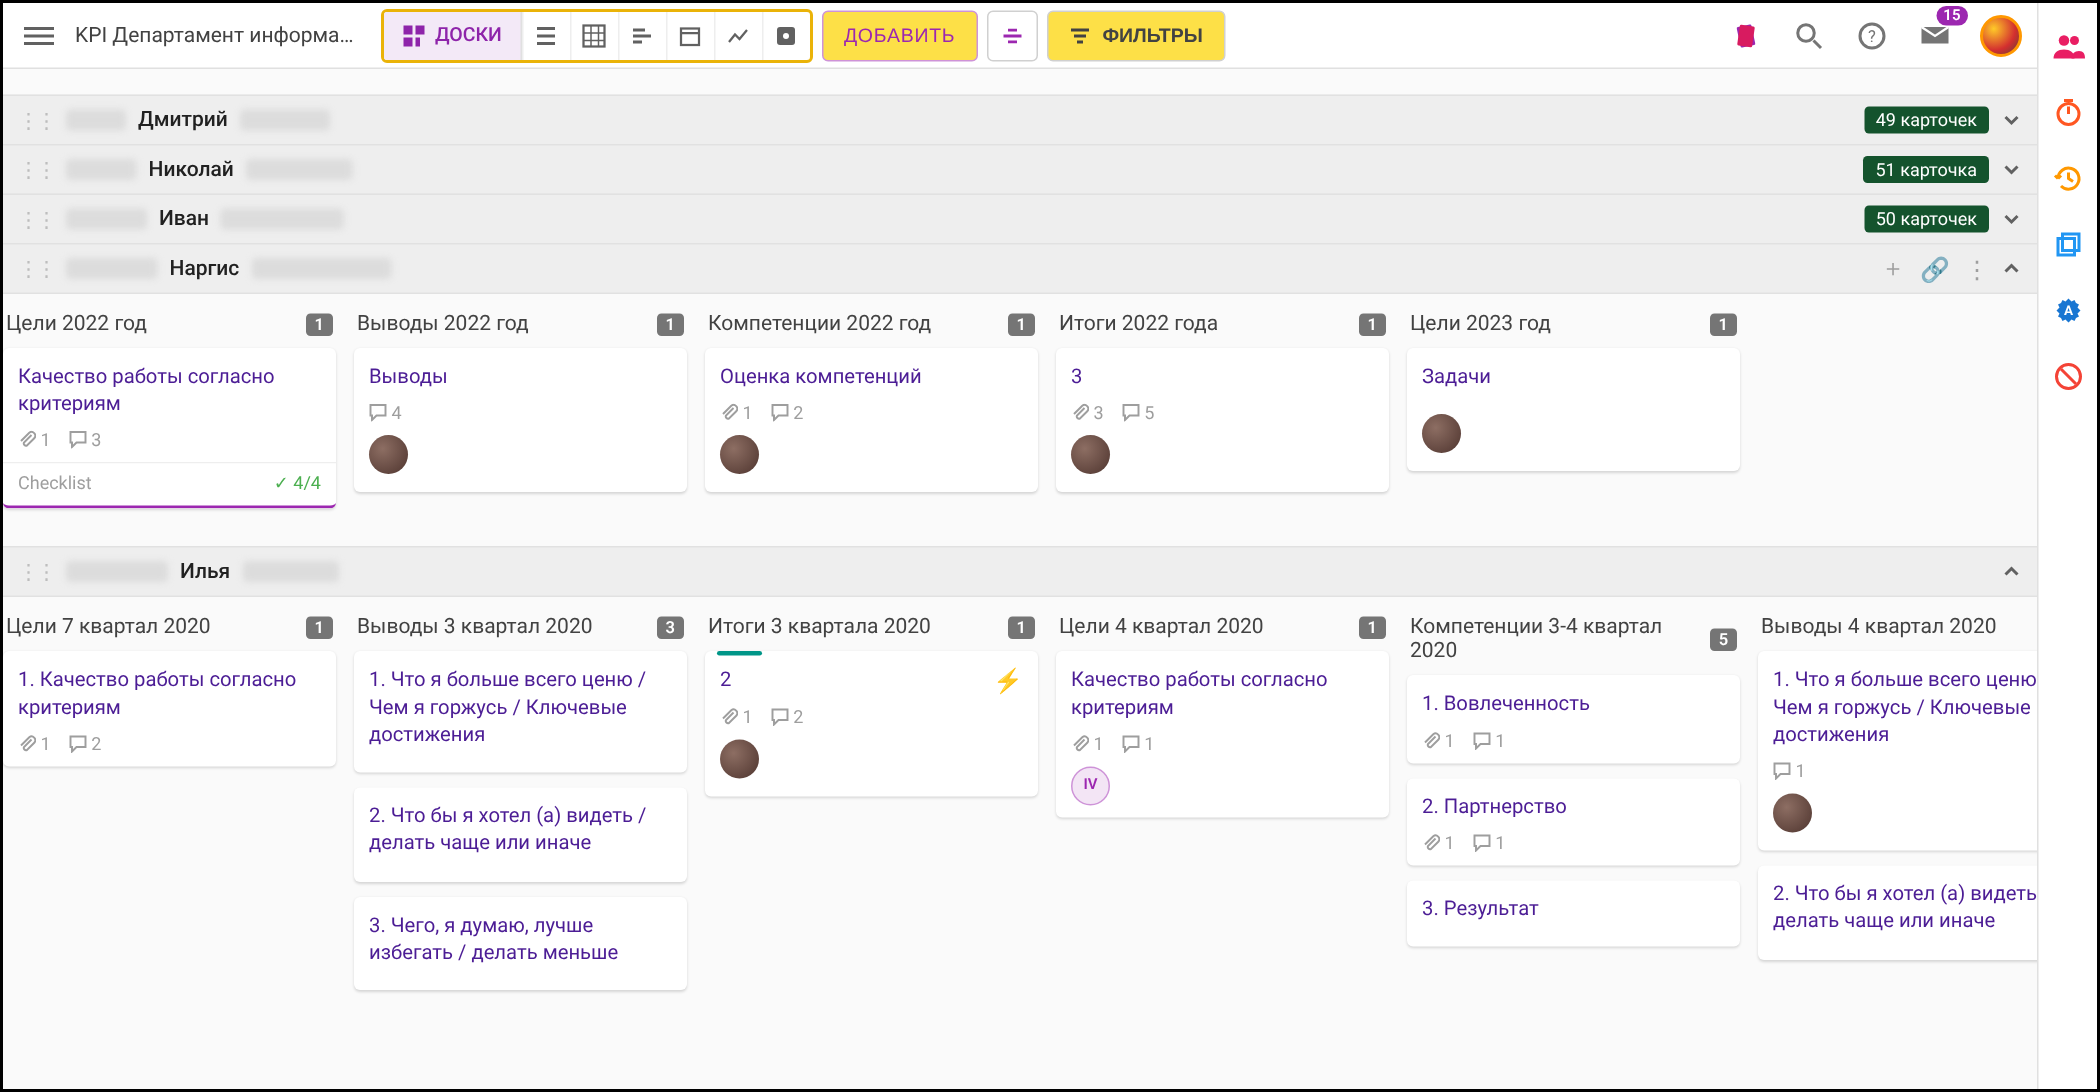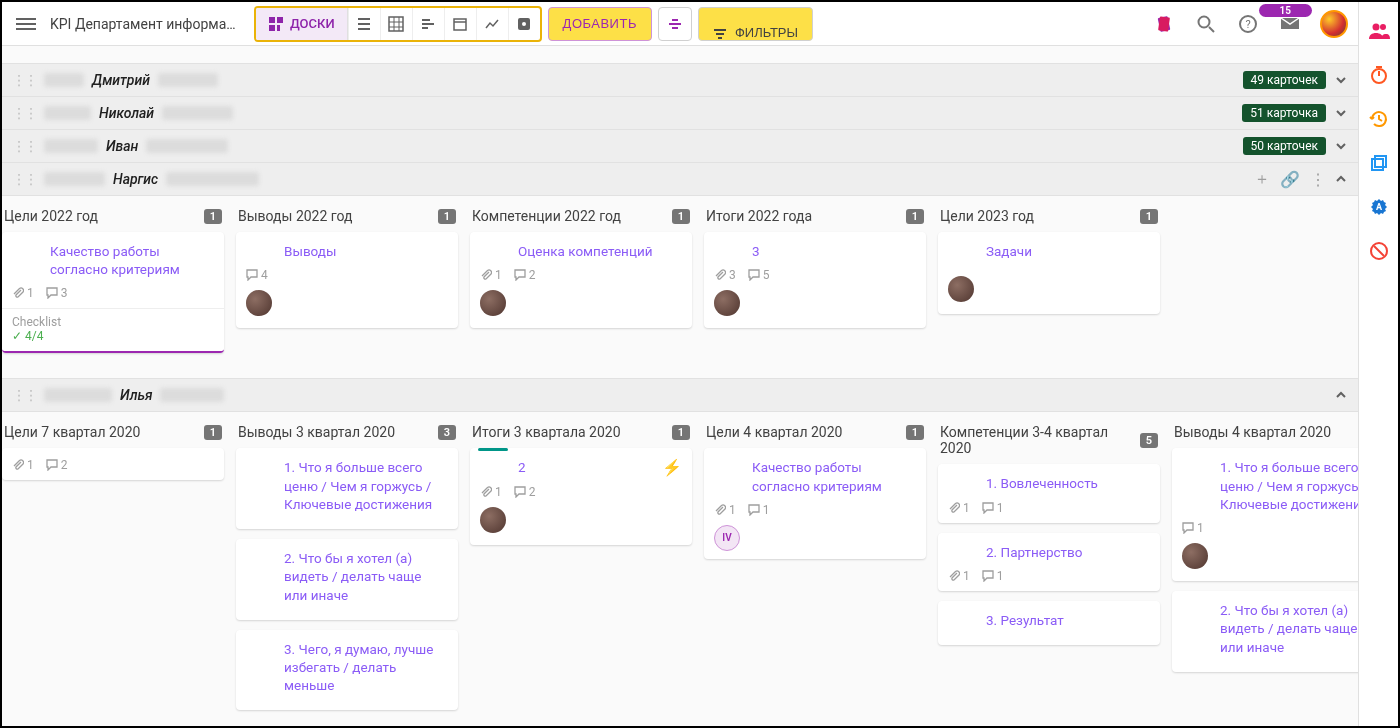--- a/index.html
+++ b/index.html
@@ -12,51 +12,51 @@
 .topbar { height: 44px; border-bottom: 1px solid #e0e0e0; display: flex; align-items: center; padding: 0 10px; gap: 6px; }
 .hamburger { width: 28px; height: 28px; display: flex; flex-direction: column; justify-content: center; gap: 3px; cursor: pointer; padding: 0 4px; }
 .hamburger span { height: 2px; background: #616161; }
 .board-title { font-size: 14px; color: #424242; max-width: 190px; white-space: nowrap; overflow: hidden; text-overflow: ellipsis; margin-left: 4px; margin-right: 8px; }
 .view-seg { display: flex; border: 2px solid #eab308; border-radius: 4px; overflow: hidden; }
 .view-seg .vbtn { width: 32px; height: 32px; display: flex; align-items: center; justify-content: center; cursor: pointer; color: #616161; }
 .view-seg .vbtn.active-wrap { width: auto; padding: 0 12px; background: #f3e9f7; color: #8e24aa; border-right: 1px solid #e0e0e0; gap: 6px; font-size: 13px; font-weight: 500; }
 .view-seg .vbtn + .vbtn { border-left: 1px solid #eee; }
 .btn { height: 34px; border: 1px solid #d0d0d0; border-radius: 4px; background: #fde047; display: inline-flex; align-items: center; padding: 0 14px; font-size: 13px; cursor: pointer; gap: 8px; color: #424242; }
 .btn.add { border-color: #ce93d8; color: #9c27b0; font-weight: 500; letter-spacing: .5px; }
-.btn.filter { font-weight: 400; align-items: flex-end; }
+.btn.filter { font-weight: 700; }
 .sep-sm { width: 34px; height: 34px; border: 1px solid #d0d0d0; border-radius: 4px; display: flex; align-items: center; justify-content: center; color: #9c27b0; }
 .topbar-spacer { flex: 1; }
 .topbar .ricon { width: 28px; height: 28px; display: flex; align-items: center; justify-content: center; color: #757575; cursor: pointer; position: relative; margin: 0 4px; }
-.badge-count { position: absolute; top: -6px; right: -8px; background: #9c27b0; color: #fff; border-radius: 10px; font-size: 10px; padding: 1px 21px; font-weight: 600; }
+.badge-count { position: absolute; top: -6px; right: -8px; background: #9c27b0; color: #fff; border-radius: 10px; font-size: 10px; padding: 1px 5px; font-weight: 600; }
 .avatar-top { width: 28px; height: 28px; border-radius: 50%; background: radial-gradient(circle at 30% 30%, #ffca28, #d32f2f 60%, #5d4037); border: 2px solid #ff9800; margin-left: 6px; }
 
 .lanes { overflow: auto; flex: 1; background: #fafafa; padding-top: 18px; }
 .lane-header { background: #eeeeee; border-top: 1px solid #e1e1e1; border-bottom: 1px solid #e1e1e1; height: 34px; display: flex; align-items: center; padding: 0 10px; gap: 8px; margin-top: -1px; }
 .drag-dots { color: #bdbdbd; font-size: 14px; letter-spacing: -2px; cursor: grab; }
 .blur-box { background: #dcdcdc; border-radius: 3px; height: 14px; filter: blur(2px); }
-.lane-name { font-size: 14px; font-weight: 500; font-style: italic; }
+.lane-name { font-size: 14px; font-weight: 500; }
 .lane-header .spacer { flex: 1; }
 .lane-count { background: #14532d; color: #fff; font-size: 12px; padding: 2px 8px; border-radius: 3px; }
 .lane-actions { display: flex; gap: 10px; color: #9e9e9e; align-items: center; }
 .lane-actions span { cursor: pointer; }
 .chev { cursor: pointer; color: #616161; }
 
 .cols-row { display: flex; gap: 12px; padding: 8px 0 16px; }
 .col { width: 222px; flex-shrink: 0; }
 .col-header { display: flex; align-items: center; justify-content: space-between; padding: 4px 2px 8px; }
 .col-title { font-size: 14px; color: #424242; }
 .col-count { background: #757575; color: #fff; font-size: 11px; font-weight: 600; padding: 1px 6px; border-radius: 3px; min-width: 16px; text-align: center; }
 .card { background: #fff; border-radius: 4px; box-shadow: 0 1px 2px rgba(0,0,0,.15); margin-bottom: 10px; padding: 10px 10px 8px; position: relative; }
 .card.stripe-top::before { content:""; position:absolute; top:0; left:8px; width:30px; height:3px; background:#009688; border-radius:2px; }
-.card-title { font-size: 13.5px; line-height: 1.35; color: #8b5cf6; margin-bottom: 8px; margin-left: 38px; }
+.card-title { font-size: 13.5px; line-height: 1.35; color: #4c1d95; margin-bottom: 8px; }
 .card-meta { display: flex; gap: 12px; align-items: center; color: #9e9e9e; font-size: 12px; }
 .card-meta .m { display: inline-flex; align-items: center; gap: 3px; }
 .avatar-sm { width: 26px; height: 26px; border-radius: 50%; background: radial-gradient(circle at 35% 35%, #8d6e63, #4e342e); margin-top: 8px; display: inline-block; }
 .avatar-iv { width: 26px; height: 26px; border-radius: 50%; background: #f3e5f5; border: 1px solid #ce93d8; color: #9c27b0; font-size: 10px; font-weight: 600; display: inline-flex; align-items: center; justify-content: center; margin-top: 8px; }
-.checklist-row { border-top: 1px solid #eee; margin: 8px -10px -8px; padding: 6px 10px 8px; display: flex; justify-content: space-between; font-size: 12px; color: #9e9e9e; border-bottom: 2px solid #9c27b0; border-radius: 0 0 4px 4px; flex-direction: column; }
+.checklist-row { border-top: 1px solid #eee; margin: 8px -10px -8px; padding: 6px 10px 8px; display: flex; justify-content: space-between; font-size: 12px; color: #9e9e9e; border-bottom: 2px solid #9c27b0; border-radius: 0 0 4px 4px; }
 .checklist-row .ok { color: #4caf50; }
 .bolt { color: #ffb300; font-size: 16px; position: absolute; right: 10px; top: 10px; }
 svg { display: block; }
 </style>
 </head>
 <body>
 
 <div class="app">
   <div class="main-area">
 
@@ -308,20 +308,21 @@
             </svg>
           </span>
   </div>
         <div class="cols-row">
           <div class="col">
     <div class="col-header">
       <span class="col-title">Цели 7 квартал 2020</span>
       <span class="col-count">1</span>
     </div>
     <div class="card ">
+    <div class="card-title">1. Качество работы согласно критериям</div>
     <div class="card-meta">
                 <span class="m"><svg width="12" height="12" viewBox="0 0 12 12">
                     <path d="M9 3L4 8a1.5 1.5 0 0 0 2 2l5-5a2.5 2.5 0 0 0-3.5-3.5L2 7" fill="none" stroke="#9e9e9e" stroke-width="1.3"></path>
                   </svg>1</span>
                 <span class="m"><svg width="12" height="12" viewBox="0 0 12 12">
                     <path d="M1 1h10v7H5l-3 3V8H1z" fill="none" stroke="#9e9e9e" stroke-width="1.3"></path>
                   </svg>2</span>
               </div>
             </div>
   </div>

